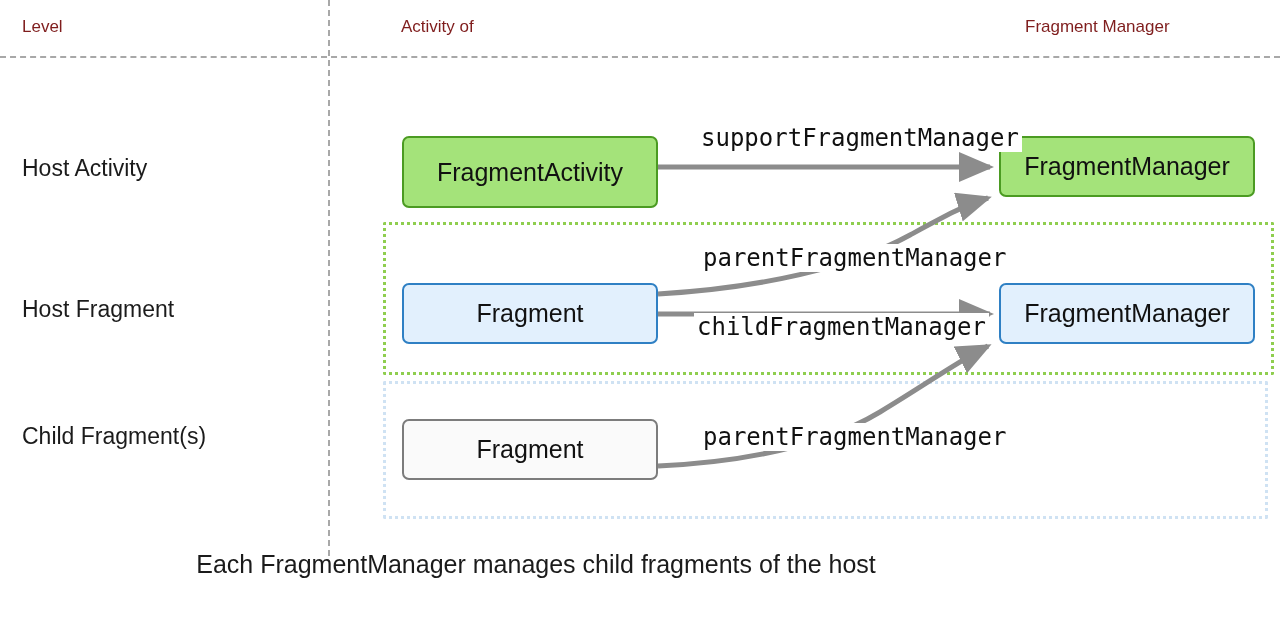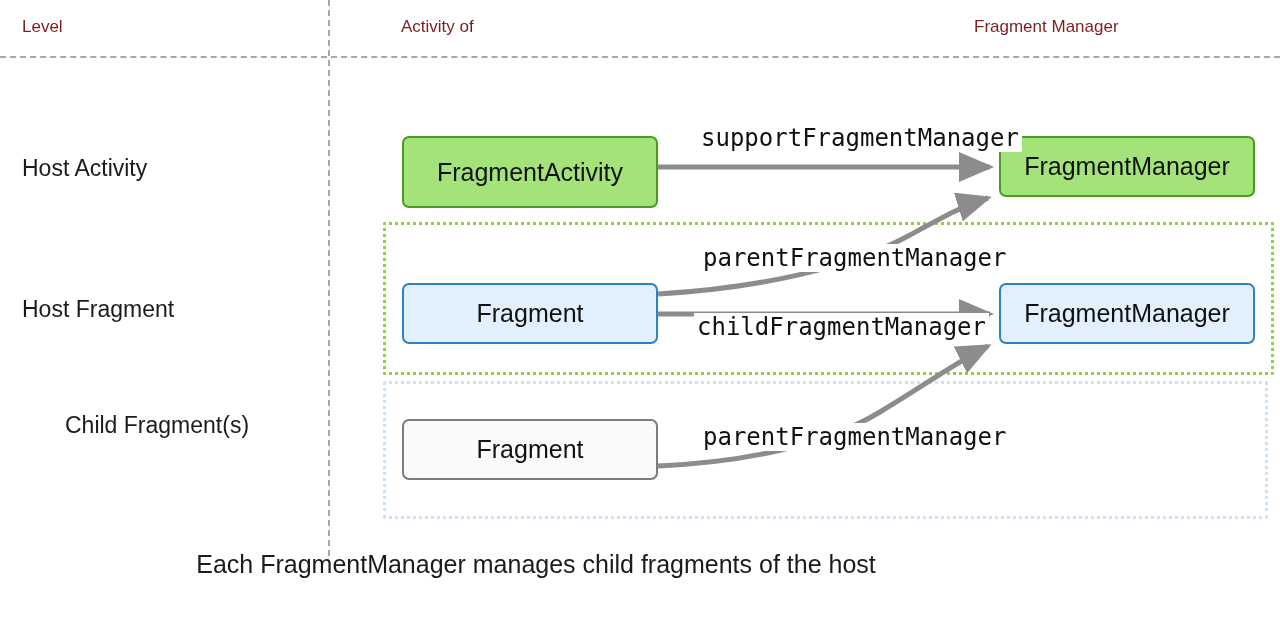--- a/index.html
+++ b/index.html
@@ -18,21 +18,21 @@
 
   
   .col-header {
     position: absolute;
     font-size: 17px;
     color: #7f1d1d;
     white-space: nowrap;
   }
   #header-level      { left: 22px;  top: 17px; }
   #header-instance   { left: 401px; top: 17px; }
-  #header-fm         { left: 974px; top: 17px; }
+  #header-fm         { left: 1025px; top: 17px; }
 
   #header-rule {
     position: absolute;
     left: 0; top: 56px;
     width: 1280px; height: 0;
     border-top: 2px dashed #a8a8a8;
   }
   #column-divider {
     position: absolute;
     left: 328px; top: 0;
@@ -43,21 +43,21 @@
   
   .row-label {
     position: absolute;
     left: 22px;
     font-size: 23px;
     color: #1b1b1b;
     white-space: nowrap;
   }
   #label-host-activity  { top: 155px; }
   #label-host-fragment  { top: 296px; }
-  #label-child-fragment { top: 412px; margin-left: 43px; }
+  #label-child-fragment { top: 423px; }
 
   
   .group-box {
     position: absolute;
     box-sizing: border-box;
     border-radius: 2px;
   }
   #group-host-fragment {
     left: 383px; top: 222px;
     width: 891px; height: 153px;

